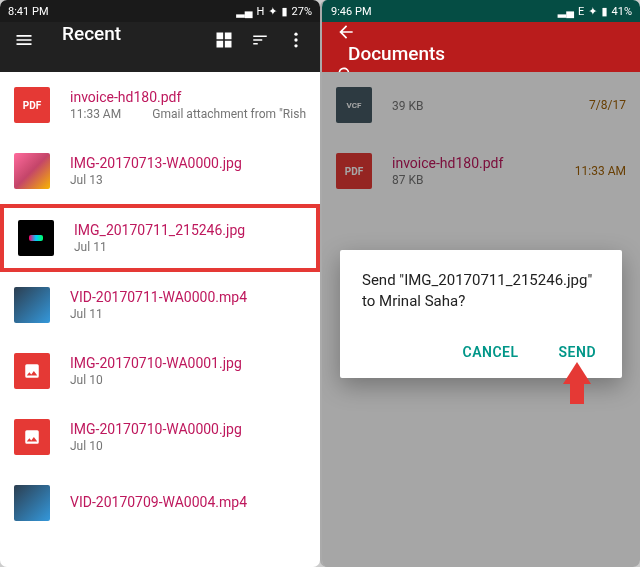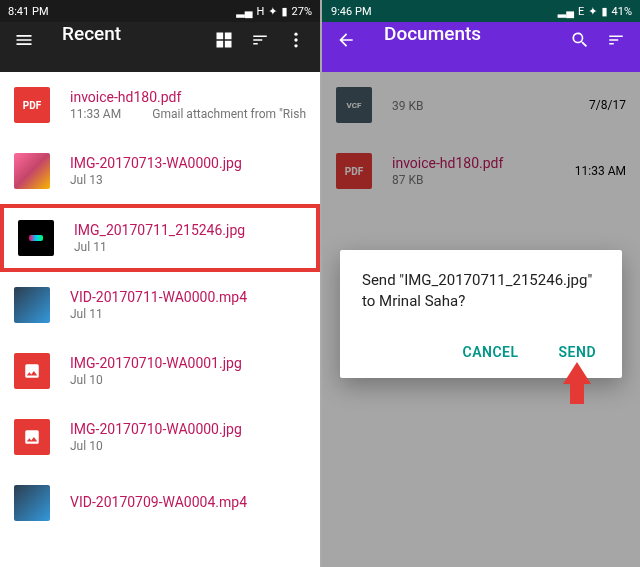--- a/index.html
+++ b/index.html
@@ -1,28 +1,28 @@
 <!DOCTYPE html>
 <html><head>
 <meta charset="utf-8">
 <style>
   * { box-sizing: border-box; margin: 0; padding: 0; font-family: Roboto, Arial, sans-serif; }
   body { background: #ccc; width: 640px; height: 567px; display: flex; }
-  .phone { width: 320px; height: 567px; background: #fff; position: relative; overflow: hidden; }
+  .phone { width: 320px; height: 567px; background: #fff; position: relative; overflow: hidden; border-radius: 7px; }
   .phone + .phone { border-left: 2px solid #aaa; }
 
   
   .status-bar { height: 22px; background: #1a1a1a; color: #fff; display: flex; align-items: center; justify-content: space-between; padding: 0 8px; font-size: 11px; }
   .status-bar.teal { background: #054d44; padding-left: 9px; }
   .status-right { display: flex; align-items: center; gap: 4px; }
 
   
   .toolbar { height: 50px; display: flex; align-items: flex-start; padding: 0 6px; color: #fff; }
   .toolbar.dark { background: #212121; }
-  .toolbar.green { background: #6d28d9; }
+  .toolbar.green { background: #b91c1c; flex-direction: column; }
   .toolbar .title { font-size: 19px; font-weight: 500; margin-left: 20px; flex: 1; }
   .icon-btn { width: 36px; height: 36px; display: flex; align-items: center; justify-content: center; cursor: pointer; }
   .icon-btn svg { fill: #fff; }
 
   
   .file-list { background: #fff; }
   .file-item { display: flex; align-items: center; padding: 12px 14px; min-height: 66px; }
   .file-item.highlighted { border: 4px solid #e53935; }
   .thumb { width: 36px; height: 36px; border-radius: 2px; display: flex; align-items: center; justify-content: center; margin-right: 20px; flex-shrink: 0; }
   .thumb.pdf { background: #e53935; color: #fff; font-size: 10px; font-weight: bold; }
@@ -35,21 +35,21 @@
   .file-info { flex: 1; min-width: 0; }
   .file-name { font-size: 14px; color: #be185d; white-space: nowrap; overflow: hidden; text-overflow: ellipsis; }
   .file-sub { font-size: 12px; color: #757575; display: flex; margin-top: 2px; }
   .file-sub .time { margin-right: auto; }
   .file-sub .detail { white-space: nowrap; overflow: hidden; text-overflow: ellipsis; }
 
   
   .content-dim { position: relative; height: calc(100% - 72px); }
   .browse-row { display:flex; align-items:center; padding: 18px 14px; color:#212121; font-size:15px; }
   .browse-row .thumb { background:#757575; }
-  .file-item .meta-right { font-size:12px; color:#000000; }
+  .file-item .meta-right { font-size:12px; color:#a16207; }
 
   .overlay { position: absolute; inset: 0; background: rgba(0,0,0,0.35); }
   .dialog { position: absolute; left: 18px; right: 18px; top: 178px; background: #fff; border-radius: 2px; box-shadow: 0 8px 24px rgba(0,0,0,0.3); padding: 20px 22px 10px; }
   .dialog-msg { font-size: 15px; color: #212121; line-height: 1.4; }
   .dialog-actions { display: flex; justify-content: flex-end; gap: 32px; margin-top: 24px; }
   .dialog-btn { color: #009688; font-size: 14px; font-weight: 600; letter-spacing: 0.5px; padding: 8px 4px; cursor: pointer; }
 
   .arrow-up { position: absolute; left: 255px; top: 290px; width: 0; height: 0; }
   .arrow-up::before { content:""; position:absolute; width:0;height:0;border-left:14px solid transparent;border-right:14px solid transparent;border-bottom:22px solid #e53935; left:-14px; top:0;}
   .arrow-up::after { content:""; position:absolute; width:14px; height:22px; background:#e53935; left:-7px; top:20px;}

